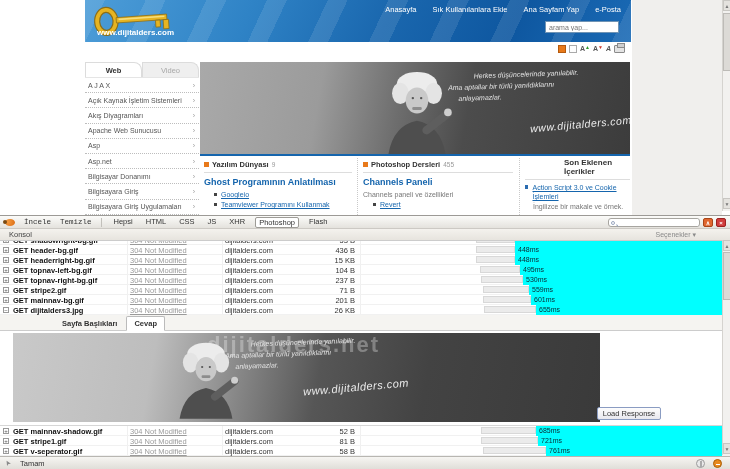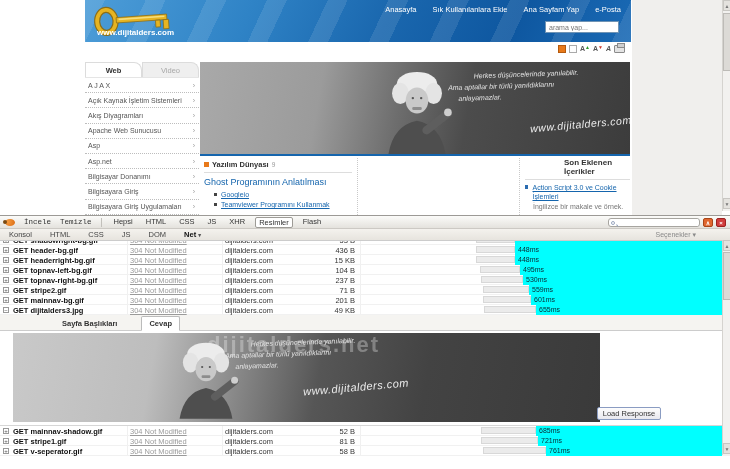--- a/index.html
+++ b/index.html
@@ -58,21 +58,21 @@
   
   .content { position:absolute; left:200px; top:158px; width:432px; height:57px; background:#fff; }
   .col { position:absolute; top:2px; }
   .col-div { position:absolute; top:0; bottom:0; width:0; border-left:1px dotted #c9c9c9; }
   .cat-head { display:flex; align-items:center; gap:3px; font-size:7.5px; font-weight:bold; color:#333; }
   .cat-head .cnt { font-weight:normal; color:#999; font-size:6.5px; }
   .bullet-orange { width:5px; height:5px; background:#e8791a; display:inline-block; }
   .bullet-dark { width:3px; height:3px; background:#444; display:inline-block; }
   .bullet-blue { width:4px; height:4px; background:#2b6cb0; display:inline-block; }
   .col hr { border:none; border-top:1px solid #ddd; margin:3px 0 4px 0; }
-  .col-title { color:#1565ad; font-weight:normal; font-size:9px; margin-bottom:4px; }
+  .col-title { color:#1565ad; font-weight:bold; font-size:9px; margin-bottom:4px; }
   .col-desc { color:#777; font-size:7px; margin-bottom:3px; }
   .col-link { display:flex; align-items:center; gap:4px; margin:3px 0 0 10px; }
   .col-link a { color:#1565ad; font-size:7px; text-decoration:underline; }
   .recent-box { position:absolute; left:325px; top:0; width:105px; }
   .recent-title { font-size:8px; font-weight:bold; color:#333;padding-left:39px; }
   .recent-link { display:flex; gap:4px; margin-top:3px; }
   .recent-link a { color:#1565ad; font-size:7px; text-decoration:underline; line-height:9px; }
   .recent-desc { font-size:7px; color:#777; margin-top:2px; margin-left:8px; }
 
   
@@ -107,21 +107,21 @@
     font-size:6px; line-height:5px; text-align:center; background:#fff; }
   .req-name { position:absolute; left:13px; top:1px; font-weight:bold; color:#111; white-space:nowrap; }
   .req-status { position:absolute; left:130px; top:1px; color:#9a9a9a;text-decoration:underline; }
   .req-domain { position:absolute; left:225px; top:1px; color:#333; }
   .req-size { position:absolute; left:295px; top:1px; width:60px; text-align:right; color:#333; }
   .timeline { position:absolute; left:368px; top:0; width:354px; height:10px; }
   .t-wait { position:absolute; top:1px; height:7px; background:#ebebeb; border:1px solid #d8d8d8; }
   .t-bar { position:absolute; top:0; height:10px; right:0; background:#00ffff; }
   .t-label { font-size:7px; color:#0a2a33; padding-left:3px; line-height:10px; display:block; white-space:nowrap; }
 
-  .detail-tabstrip { height:16px; background:#f5f4f1; border-bottom:1px solid #ccc; display:flex; align-items:flex-end; padding-left:55px; gap:17px; }
+  .detail-tabstrip { height:16px; background:#f5f4f1; border-bottom:1px solid #ccc; display:flex; align-items:flex-end; padding-left:55px; gap:2px; }
   .dtab { font-size:7.5px; font-weight:bold; color:#333; padding:2px 7px; }
   .dtab.active { background:#fff; border:1px solid #bbb; border-bottom:1px solid #fff; margin-bottom:-1px; border-radius:2px 2px 0 0; }
   .resp-area { position:relative; height:95px; background:#fff; border-bottom:1px solid #d6d6d6; }
   .resp-img { position:absolute; left:13px; top:2px; width:587px; height:89px;
     background:linear-gradient(100deg,#c9c9c9 0%,#bdbdbd 24%,#8a8a8a 38%,#565656 52%,#434343 70%,#3a3a3a 100%); }
   .load-btn { position:absolute; left:597px; top:76px; width:64px; height:13px; font-size:7.5px; color:#333;
     background:linear-gradient(#fdfdfd,#e8e8ee); border:1px solid #8a9cc2; border-radius:2px; text-align:center; line-height:11px; }
 
   .fb-status { position:relative; height:14px; background:linear-gradient(#f6f5f2,#dedcd6); border-top:1px solid #b8b6b1;
     display:flex; align-items:center; gap:6px; padding-left:5px; font-size:7.5px; color:#333; }
@@ -271,20 +271,37 @@
             <a href="#">Googleio</a>
           </div>
 
           <div class="col-link">
             <span class="bullet-dark"></span>
             <a href="#">Teamviewer Programını Kullanmak</a>
           </div>
         </div>
     </div>
     <div class="col-div" style="left:157px;"></div>
+    <div class="col" style="left:163px;width:150px;">
+      <div class="cat-head">
+        <span class="bullet-orange"></span>
+        <span>Photoshop Dersleri</span>
+          <span class="cnt">455</span>
+      </div>
+      <hr>
+      <div class="col-title">Channels Paneli</div>
+      <div class="col-desc">Channels paneli ve özellikleri</div>
+      <div>
+
+          <div class="col-link">
+            <span class="bullet-dark"></span>
+            <a href="#">Revert</a>
+          </div>
+        </div>
+    </div>
     <div class="col-div" style="left:319px;"></div>
     <div class="recent-box">
       <div class="recent-title">Son Eklenen İçerikler</div>
       <hr style="border:none;border-top:1px solid #ddd;margin:3px 0;">
       <div class="recent-link">
         <span class="bullet-blue" style="margin-top:2px;"></span>
         <a href="#">Action Script 3.0 ve Cookie İşlemleri</a>
       </div>
       <div class="recent-desc">İngilizce bir makale ve örnek.</div>
     </div>
@@ -303,33 +320,33 @@
       <span class="fb-btn">İncele</span>
       <span class="fb-btn">Temizle</span>
       <span class="fb-sep"></span>
       <span style="display:flex;gap:7px;">
 
       <span class="fb-filter">Hepsi</span>
           <span class="fb-filter">HTML</span>
           <span class="fb-filter">CSS</span>
           <span class="fb-filter">JS</span>
           <span class="fb-filter">XHR</span>
-          <span class="fb-filter active">Resimler</span>
+          <span class="fb-filter active">Photoshop</span>
           <span class="fb-filter">Flash</span>
         </span>
       <span class="fb-search-wrap">
         <span class="mag"></span>
         <input class="fb-search" style="">
       </span>
       <span class="win-btn win-min">∧</span>
       <span class="win-btn win-close">×</span>
     </div>
 
     <div class="fb-tabs">
-      <span style="display:flex;">
+      <span style="display:flex;flex-direction:column;">
 
           <span class="fb-tab">
             <span>Konsol</span> <span class="caret"></span>
           </span>
 
           <span class="fb-tab">
             <span>HTML</span> <span class="caret"></span>
           </span>
 
           <span class="fb-tab">
@@ -454,21 +471,21 @@
               <span class="t-label">601ms</span>
             </span>
           </span>
         </div>
 
         <div class="net-row">
           <span class="expander">−</span>
           <span class="req-name"><span>GET</span>&nbsp;<span>dijitalders3.jpg</span></span>
           <span class="req-status">304 Not Modified</span>
           <span class="req-domain">dijitalders.com</span>
-          <span class="req-size">49 KB</span>
+          <span class="req-size">26 KB</span>
           <span class="timeline">
             <span class="t-wait" style="left: 116px; width: 52px;"></span>
             <span class="t-bar" style="left: 168px;">
               <span class="t-label">655ms</span>
             </span>
           </span>
         </div>
       </div>
 
     <div class="detail-tabstrip">
@@ -541,20 +558,28 @@
           <span class="req-size">58 B</span>
           <span class="timeline">
             <span class="t-wait" style="left: 115px; width: 63px;"></span>
             <span class="t-bar" style="left: 178px;">
               <span class="t-label">761ms</span>
             </span>
           </span>
         </div>
       </div>
 
+    <div class="fb-status">
+      <span class="cursor-icon"></span>
+      <span>Tamam</span>
+      <span class="status-icons">
+        <span class="bug-grey"></span>
+        <span class="bug-orange"></span>
+      </span>
+    </div>
   </div>
 
   <div class="fb-scrollbar">
     <div class="sb-btn" style="top:0;">▲</div>
     <div class="sb-thumb" style="top:12px;height:48px;"></div>
     <div class="sb-btn" style="top:203px;">▼</div>
   </div>
 
 </div>
 

